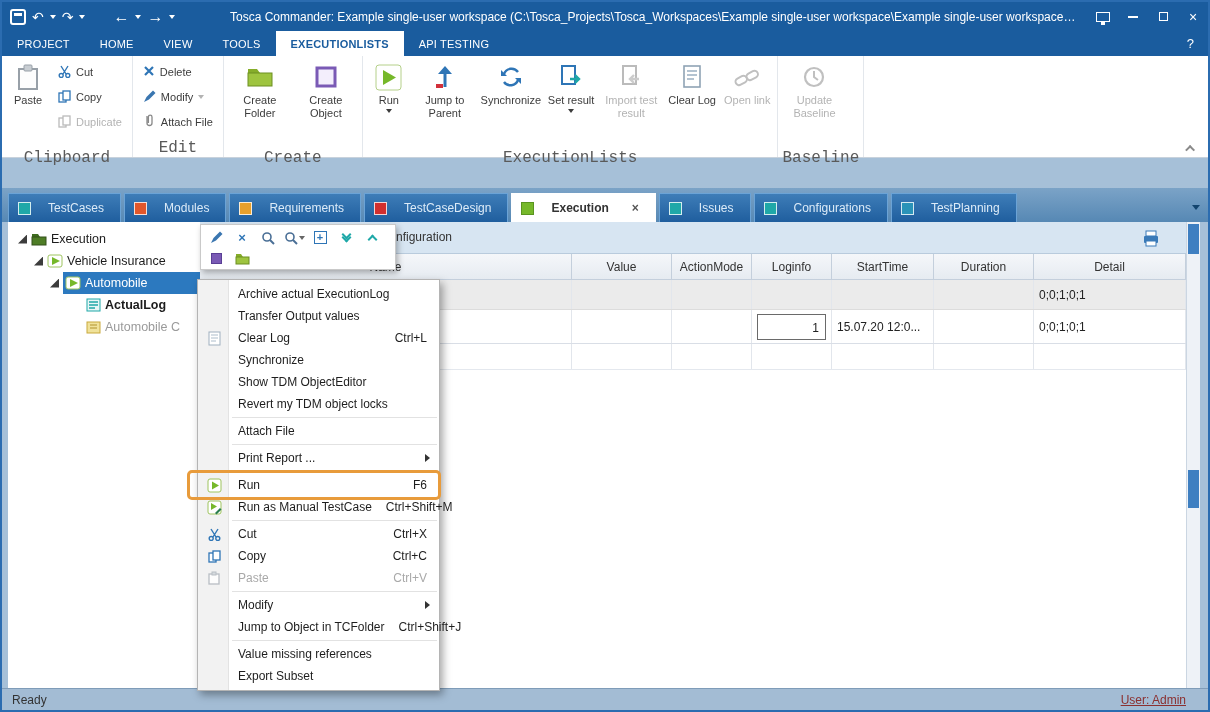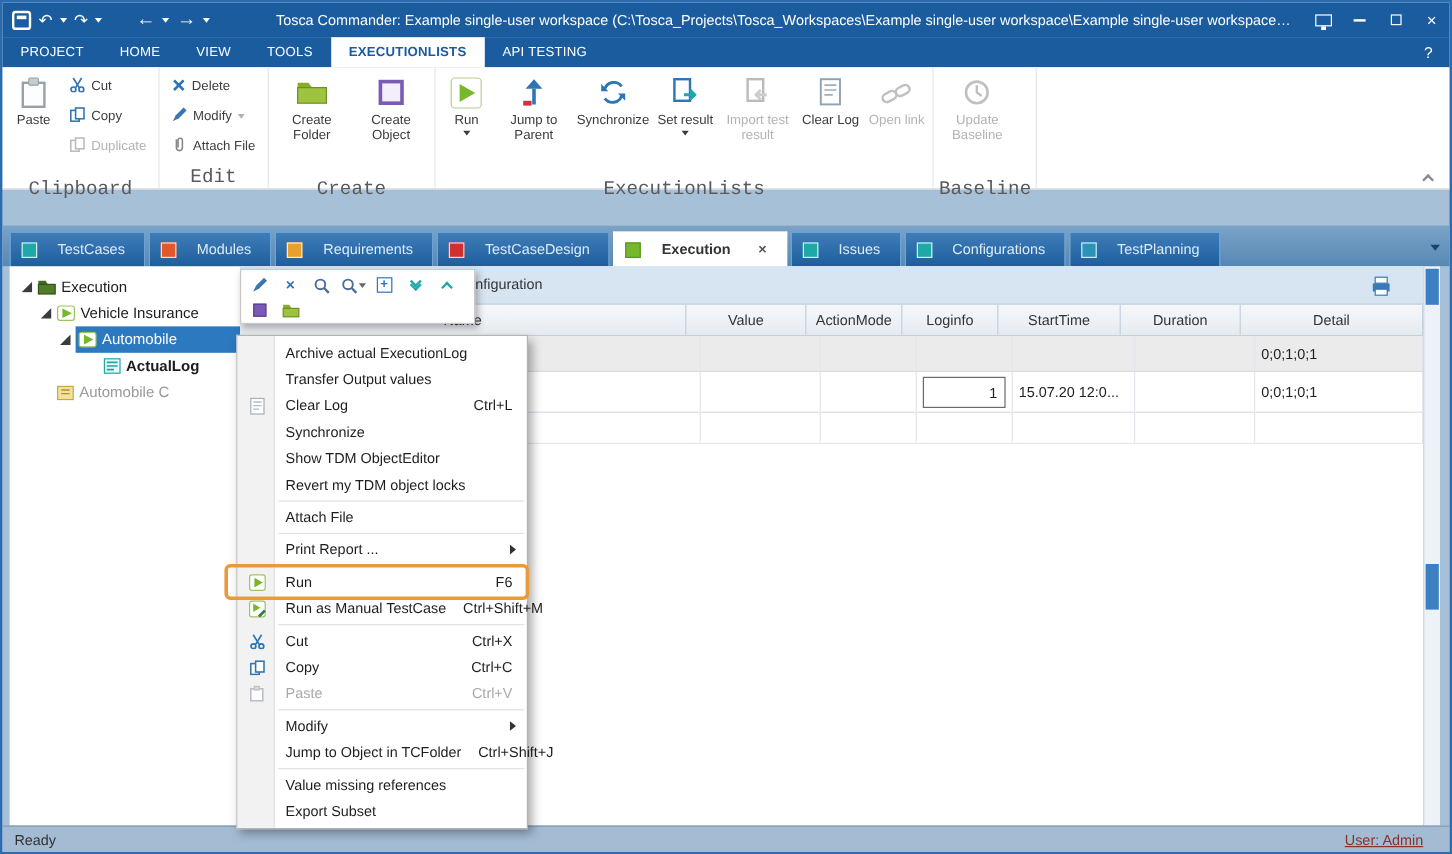--- a/index.html
+++ b/index.html
@@ -64,21 +64,21 @@
   .tsel { display:flex; align-items:center; gap:4px; flex:1; background:#2c79bf; color:#fff; height:100%; padding-left:2px; }
   .tgray { color:#9a9a9a; }
   .tbold { font-weight:bold; }
 
   .gridpanel { position:absolute; left:198px; top:0; width:986px; bottom:0; background:#fff; }
   .paneheader { position:absolute; left:0; top:0; right:0; height:32px; background:#d7e5f2; border-bottom:1px solid #b9cbdd; }
   .paneheader .phtext { position:absolute; left:196px; top:8px; font-size:12px; color:#333; }
   .paneheader .print { position:absolute; right:26px; top:8px; }
   .colheader { position:absolute; left:0; top:32px; right:0; height:26px; display:flex; background:linear-gradient(#f5f7fa,#e6ebf1); border-bottom:1px solid #c4cfdc; }
   .ch { border-right:1px solid #c4cfdc; display:flex; align-items:center; justify-content:center; font-size:12px; color:#333; }
-  .gr { position:absolute; left:12px; right:0; display:flex; }
+  .gr { position:absolute; left:0; right:0; display:flex; }
   .gc { border-right:1px solid #e2e6ec; font-size:12px; color:#222; display:flex; align-items:center; padding:0 5px; overflow:hidden; white-space:nowrap; }
   .c-name{width:372px;flex:none;} .c-val{width:100px;flex:none;} .c-am{width:80px;flex:none;}
   .c-log{width:80px;flex:none;} .c-st{width:102px;flex:none;} .c-dur{width:100px;flex:none;} .c-det{flex:1;}
   .editcell { flex:1; border:1px solid #6a6a6a; background:#fff; height:26px; line-height:26px; text-align:right; padding-right:6px; }
 
   .vscroll { position:absolute; right:8px; top:0; width:14px; bottom:0; background:#eef2f7; border-left:1px solid #cbd6e2; }
   .vs-top { position:absolute; left:1px; right:1px; top:2px; height:30px; background:#3e7fc1; }
   .vs-thumb { position:absolute; left:1px; right:1px; top:248px; height:38px; background:#3e7fc1; }
 
   
@@ -409,21 +409,21 @@
       </div>
       <div class="trow tbold" style="padding-left:78px">
         <span class="tic">
             <svg width="15" height="14">
               <rect x="1" y="1" width="13" height="12" fill="#e8f6f6" stroke="#1fa8a8"></rect>
               <path d="M3 4h9M3 7h9M3 10h6" stroke="#1fa8a8" stroke-width="1.3"></path>
             </svg>
           </span>
         <span>ActualLog</span>
       </div>
-      <div class="trow tgray" style="padding-left:39px">
+      <div class="trow tgray" style="padding-left:78px">
         <span class="tic">
             <svg width="15" height="14">
               <rect x="1" y="2" width="13" height="11" fill="#f0e29a" stroke="#c9a93c"></rect>
               <path d="M4 5h7M4 8h7" stroke="#b0922e" stroke-width="1.2"></path>
             </svg>
           </span>
         <span>Automobile C</span>
       </div>
     </div>
 

